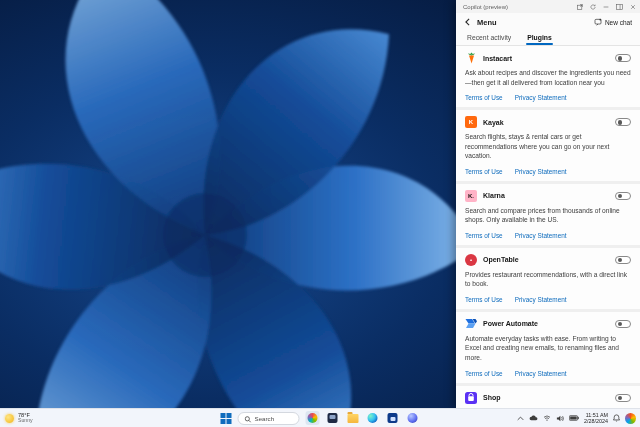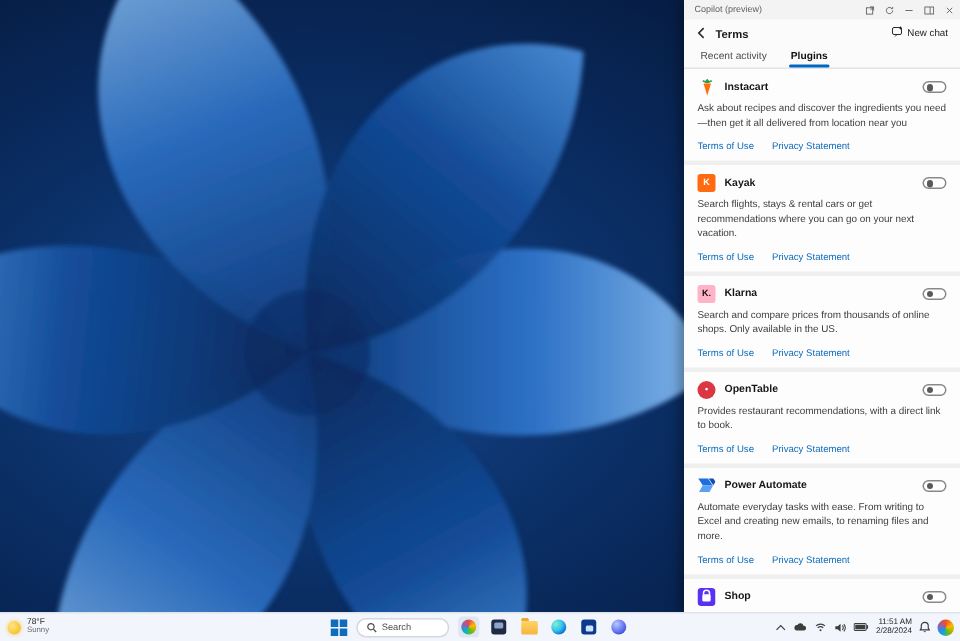--- a/index.html
+++ b/index.html
@@ -161,21 +161,21 @@
       </span>
     </span>
   </div>
 
   <div class="panel-menurow">
     <span class="back-btn">
       <svg width="7" height="8" viewBox="0 0 8 10">
           <path d="M6 1L2 5l4 4" fill="none" stroke="#2b2b2b" stroke-width="1.4"></path>
         </svg>
     </span>
-    <span class="menu-label">Terms</span>
+    <span class="menu-label">Menu</span>
     <span class="new-chat-btn">
       <span>
         <svg width="8" height="8" viewBox="0 0 12 12">
             <rect x="1.5" y="2" width="9" height="7" rx="1.5" fill="none" stroke="#2b2b2b" stroke-width="1"></rect>
             <path d="M4 11l2-2" stroke="#2b2b2b" stroke-width="1"></path>
             <path d="M9.5 1v3M8 2.5h3" stroke="#2b2b2b" stroke-width="1"></path>
           </svg>
       </span>
       <span>New chat</span>
     </span>

